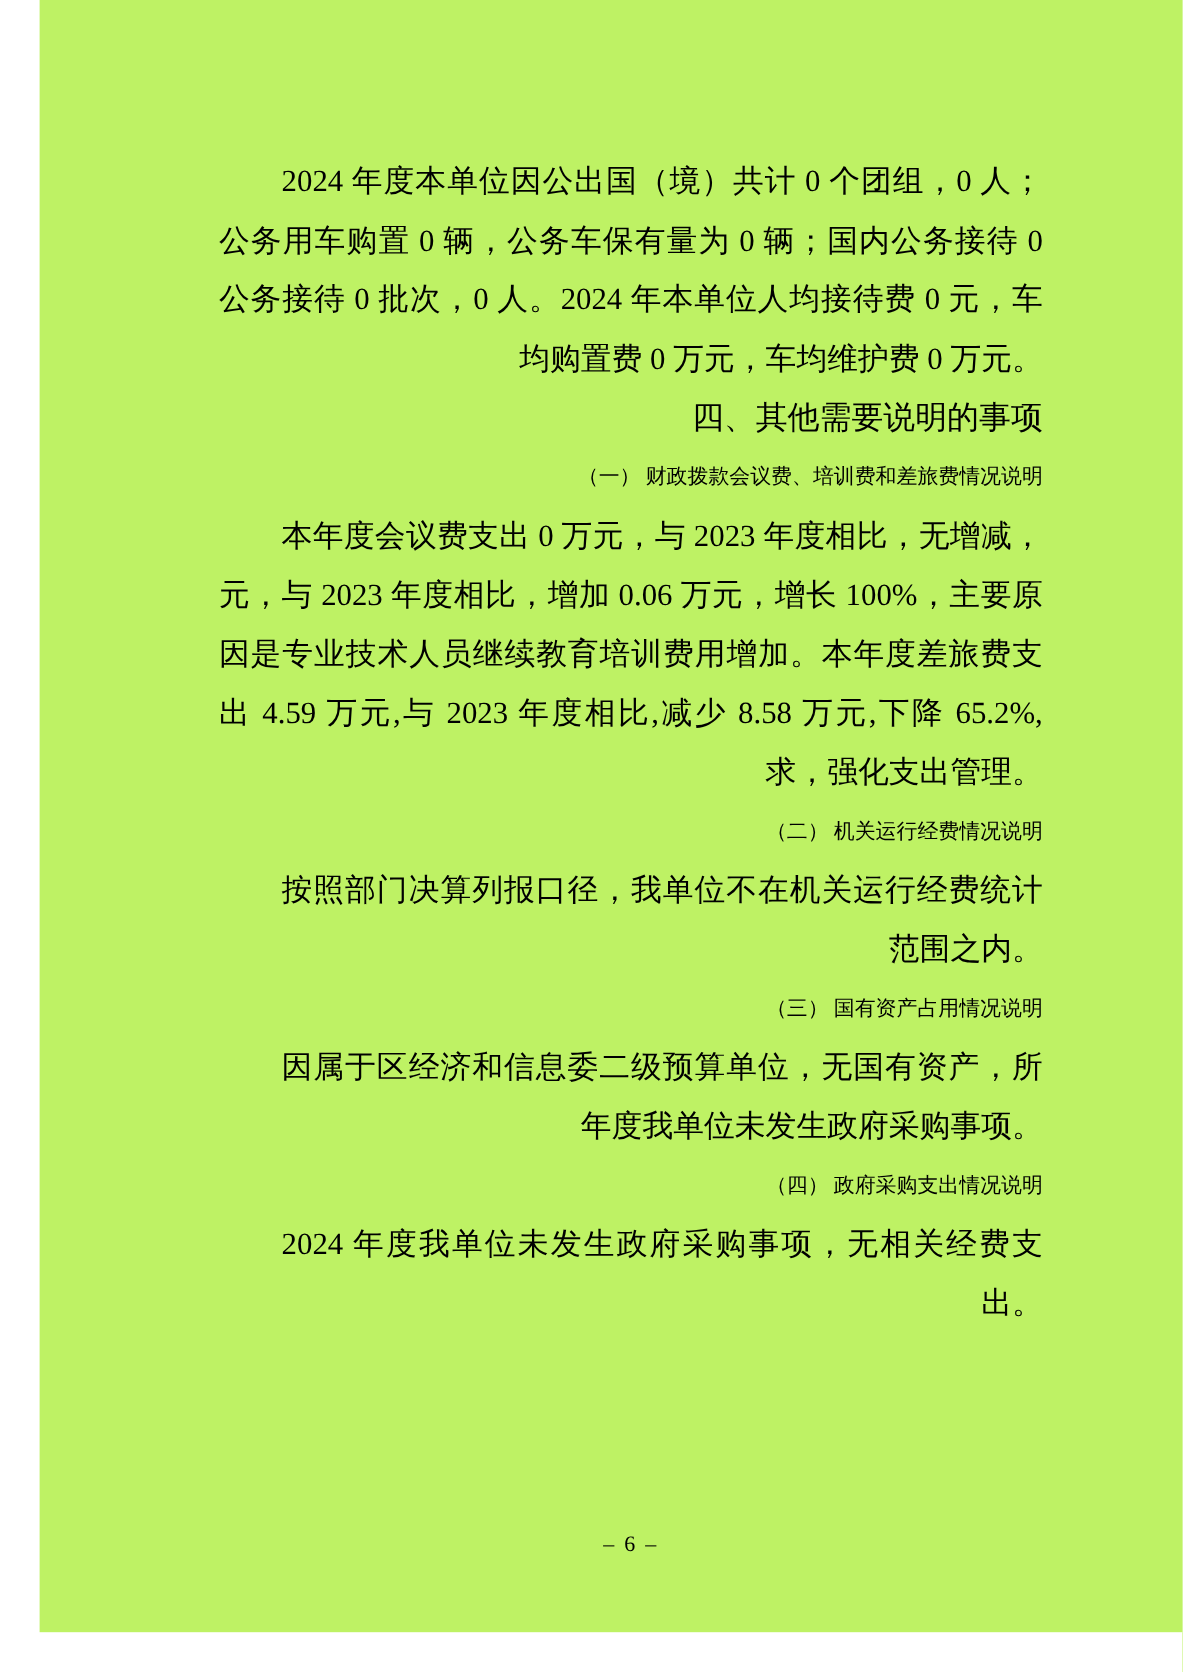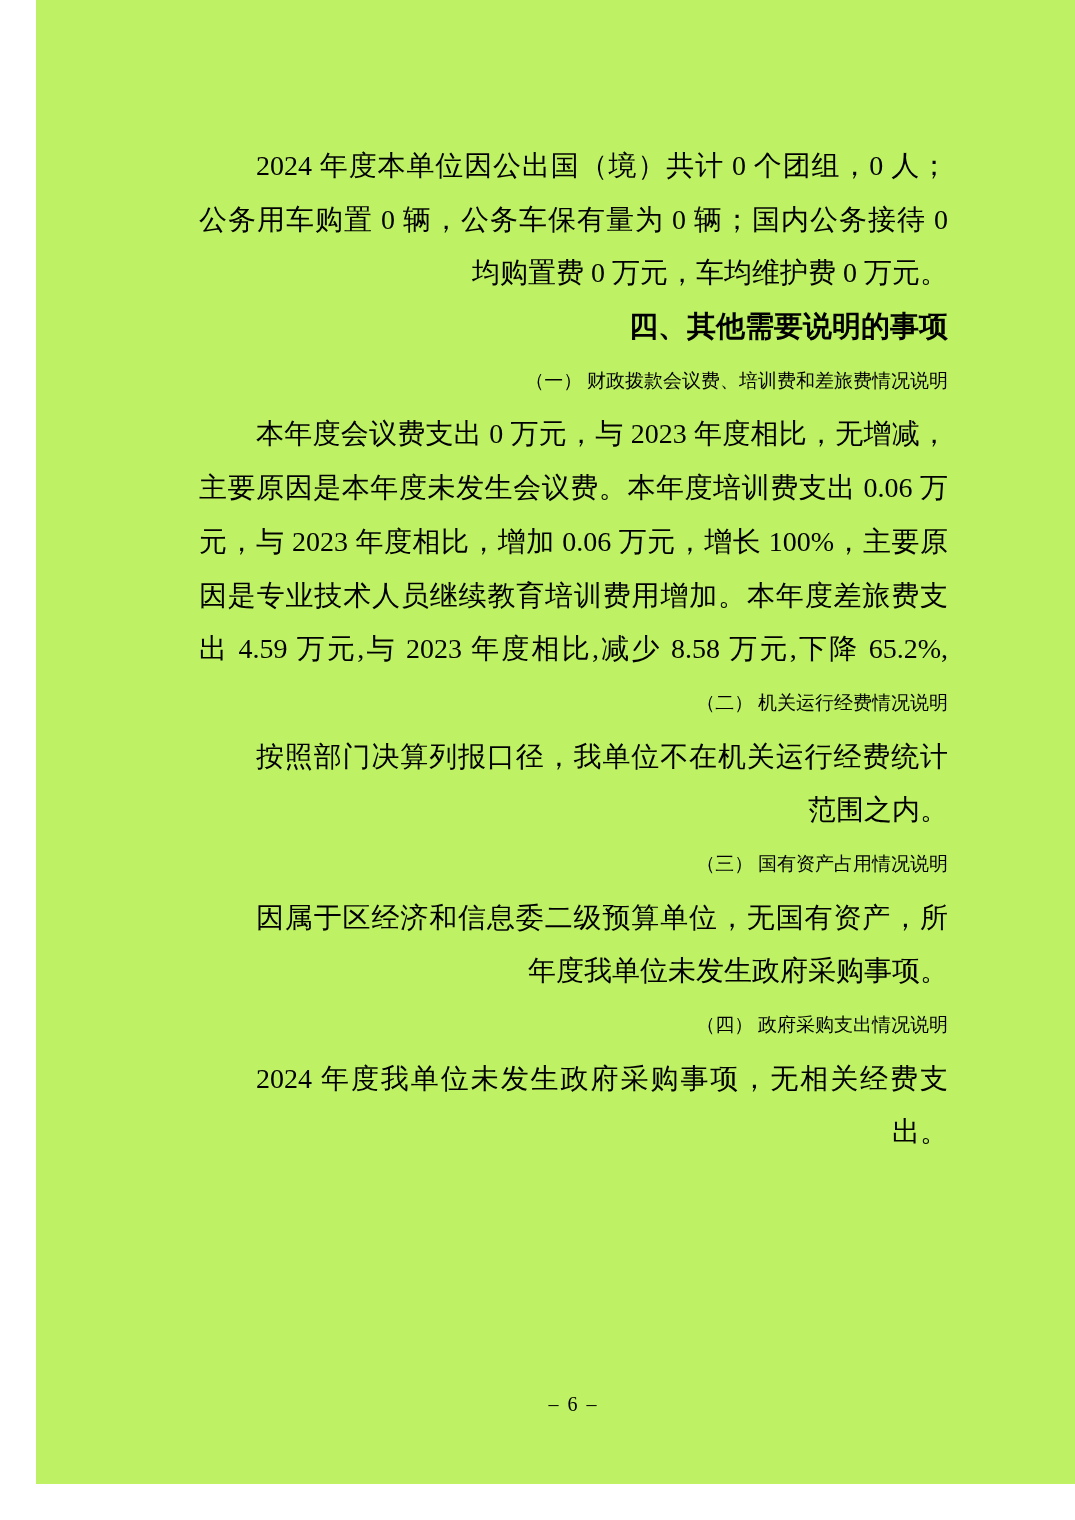--- a/index.html
+++ b/index.html
@@ -34,21 +34,21 @@
   .fill {
     white-space: normal;
     text-align: justify;
     text-align-last: justify;
   }
   .indent {
     text-indent: 57px;
   }
   .h-main {
     font-family: "Liberation Sans", "DejaVu Sans", sans-serif;
-    font-weight: bold;
+    font-weight: normal;
     font-size: 29px;
   }
   .h-sub {
     font-weight: normal;
     font-size: 19px;
   }
   .footer {
     position: absolute;
     left: 0;
     top: 1393px;
@@ -59,31 +59,32 @@
   }
 </style>
 </head>
 <body>
 
 <div class="page">
   <div class="textblock">
 
     <div class="line fill indent">2024 年度本单位因公出国（境）共计 0 个团组，0 人；</div>
     <div class="line fill">公务用车购置 0 辆，公务车保有量为 0 辆；国内公务接待 0</div>
+    <div class="line fill">公务接待 0 批次，0 人。2024 年本单位人均接待费 0 元，车</div>
     <div class="line">均购置费 0 万元，车均维护费 0 万元。</div>
 
     <div class="line h-main indent">四、其他需要说明的事项</div>
 
     <div class="line h-sub indent">（一） 财政拨款会议费、培训费和差旅费情况说明</div>
 
     <div class="line fill indent">本年度会议费支出 0 万元，与 2023 年度相比，无增减，</div>
-    <div class="line fill">主要原因是本年度未发生会议费。本年度培训费支出 0.06 万</div>
     <div class="line fill">元，与 2023 年度相比，增加 0.06 万元，增长 100%，主要原</div>
     <div class="line fill">因是专业技术人员继续教育培训费用增加。本年度差旅费支</div>
     <div class="line fill">出 4.59 万元,与 2023 年度相比,减少 8.58 万元,下降 65.2%,</div>
+    <div class="line">求，强化支出管理。</div>
 
     <div class="line h-sub indent">（二） 机关运行经费情况说明</div>
 
     <div class="line fill indent">按照部门决算列报口径，我单位不在机关运行经费统计</div>
     <div class="line">范围之内。</div>
 
     <div class="line h-sub indent">（三） 国有资产占用情况说明</div>
 
     <div class="line fill indent">因属于区经济和信息委二级预算单位，无国有资产，所</div>
     <div class="line">年度我单位未发生政府采购事项。</div>

